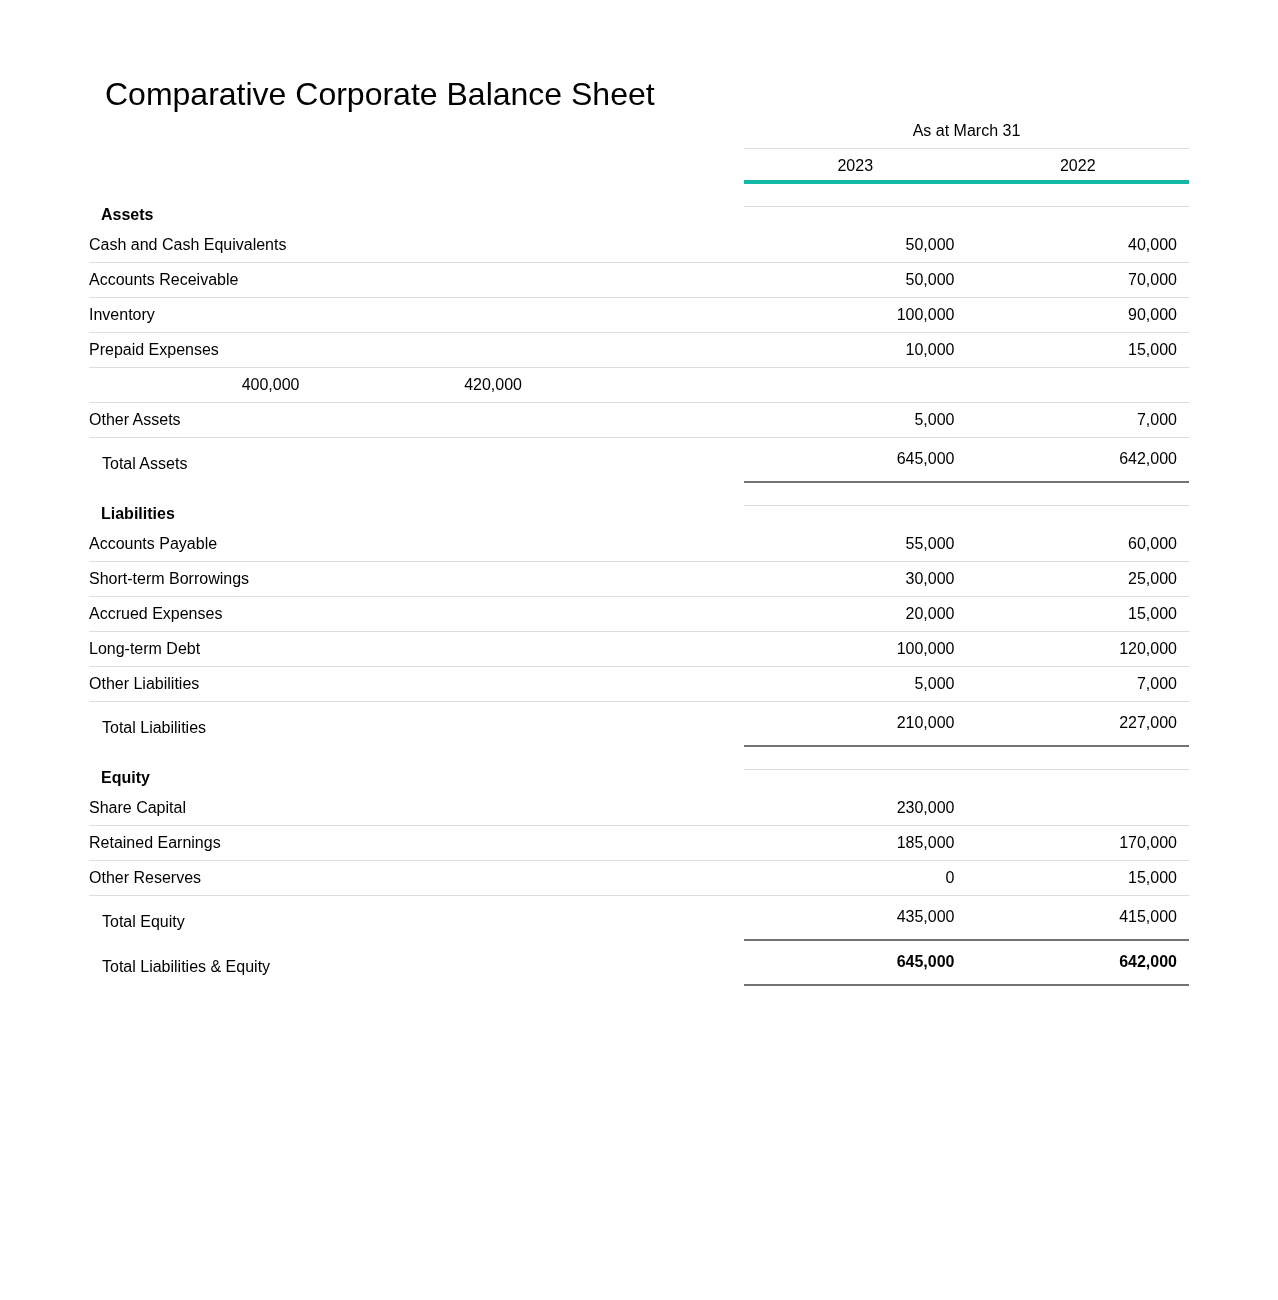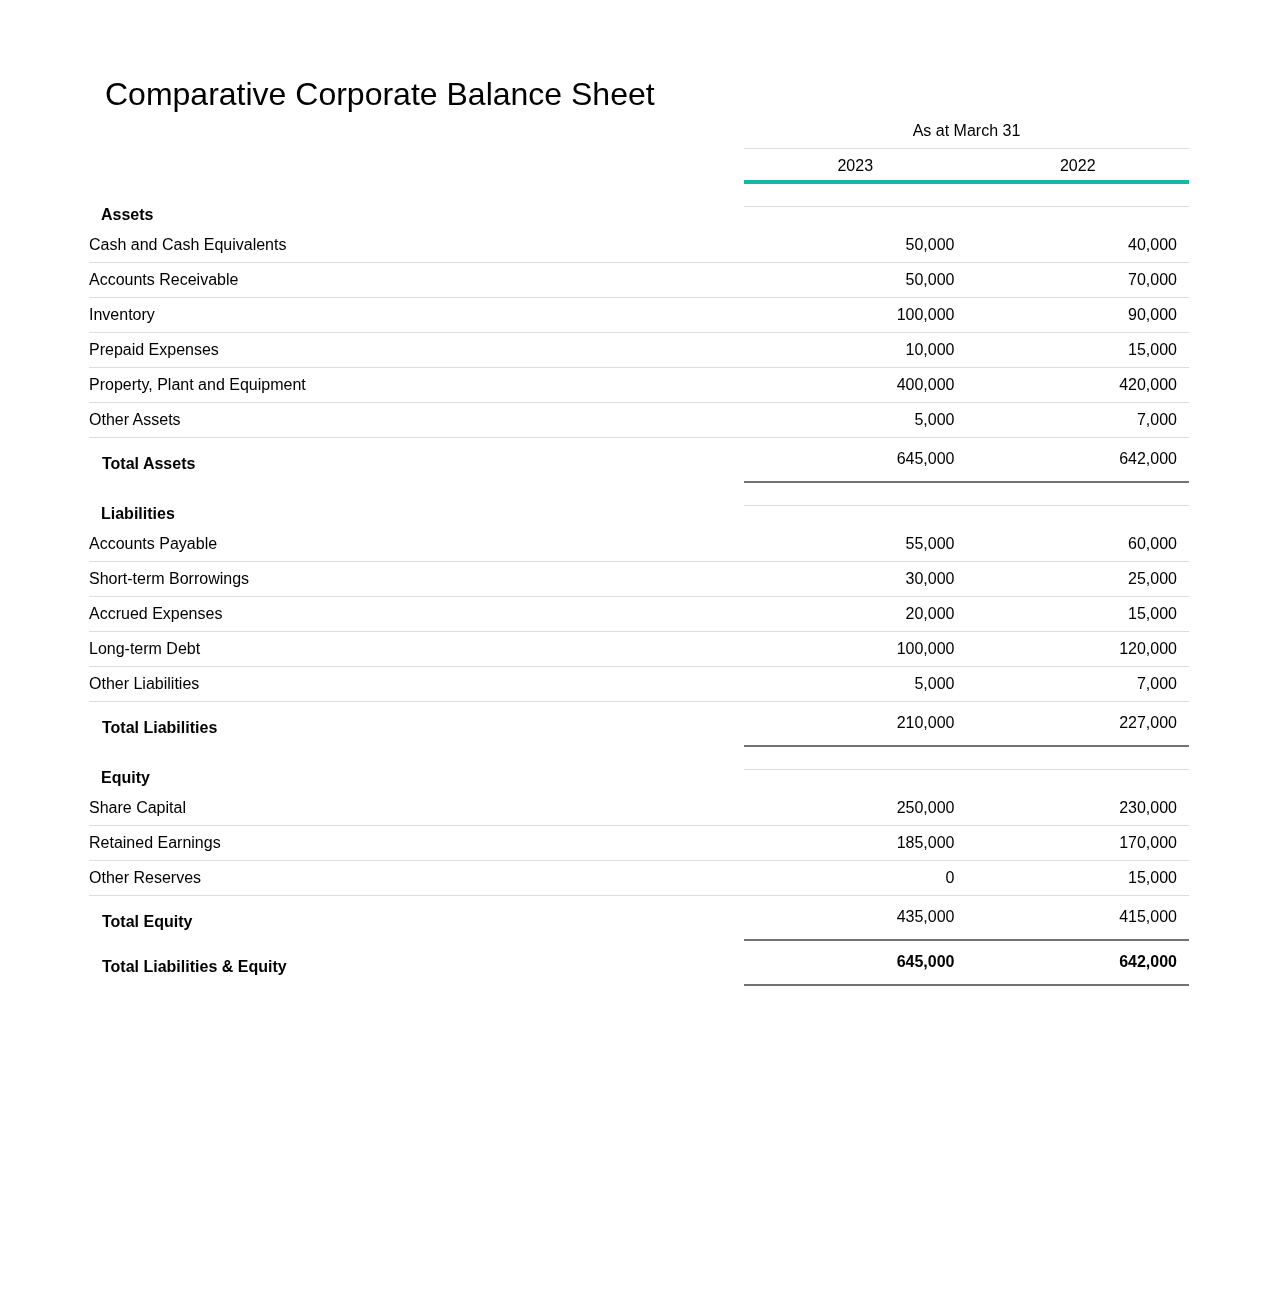--- a/index.html
+++ b/index.html
@@ -91,21 +91,21 @@
     .item .cell-label {
       padding-right: 12px;
       line-height: 34px;
     }
     .item .cell-val {
       line-height: 34px;
     }
     
     .tot { height: 45px; }
     .tot .cell-label {
-      font-weight: bold;
+      font-weight: normal;
       padding-left: 13px;
       padding-top: 17px;
       line-height: 18px;
     }
     .tot .vals {
       width: 445px;
       border-bottom: 2px solid #737373;
       box-sizing: border-box;
       display: flex;
     }
@@ -153,21 +153,20 @@
       <div class="cell-label">Inventory</div>
       <div class="cell-val">100,000</div>
       <div class="cell-val">90,000</div>
     </div>
     <div class="row item">
       <div class="cell-label">Prepaid Expenses</div>
       <div class="cell-val">10,000</div>
       <div class="cell-val">15,000</div>
     </div>
     <div class="row item">
-      <div class="cell-label">Property, Plant and Equipment</div>
       <div class="cell-val">400,000</div>
       <div class="cell-val">420,000</div>
     </div>
     <div class="row item">
       <div class="cell-label">Other Assets</div>
       <div class="cell-val">5,000</div>
       <div class="cell-val">7,000</div>
     </div>
     <div class="row tot">
       <div class="cell-label">Total Assets</div>
@@ -213,21 +212,20 @@
         <div class="cell-val">227,000</div>
       </div>
     </div>
 
     <div class="row sec">
       <div class="cell-label">Equity</div>
       <div class="vals"></div>
     </div>
     <div class="row item">
       <div class="cell-label">Share Capital</div>
-      <div class="cell-val">250,000</div>
       <div class="cell-val">230,000</div>
     </div>
     <div class="row item">
       <div class="cell-label">Retained Earnings</div>
       <div class="cell-val">185,000</div>
       <div class="cell-val">170,000</div>
     </div>
     <div class="row item">
       <div class="cell-label">Other Reserves</div>
       <div class="cell-val">0</div>

